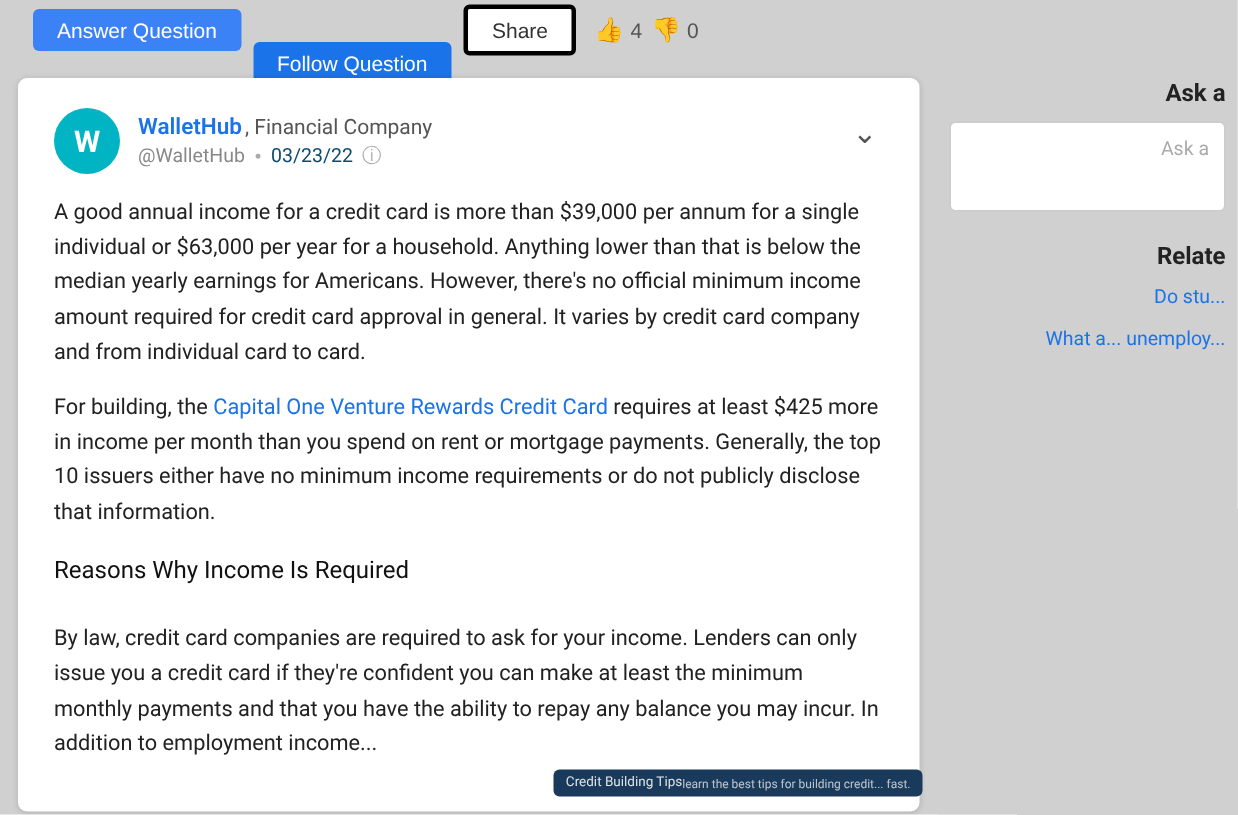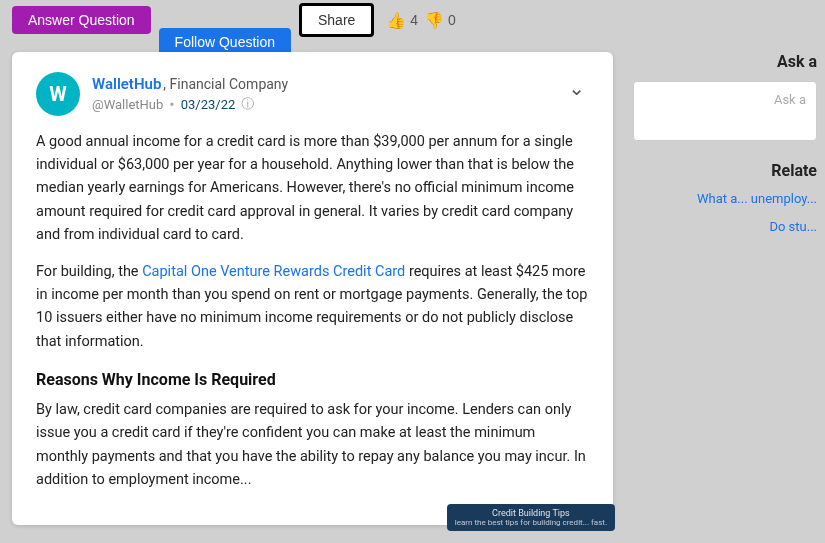--- a/index.html
+++ b/index.html
@@ -16,28 +16,29 @@
     .toolbar {
       display: flex;
       align-items: center;
       padding: 6px 12px;
       background: #d0d0d0;
       gap: 8px;
       height: 40px;
     }
 
     .btn-answer {
-      background: #a21caf;
+      background: #3b82f6;
       color: white;
       border: none;
       border-radius: 4px;
       padding: 6px 16px;
       font-size: 14px;
       font-weight: 500;
       cursor: pointer;
+      margin-left: 10px;
     }
 
     .btn-follow {
       background: #1a73e8;
       color: white;
       border: none;
       border-radius: 4px;
       padding: 6px 16px;
       font-size: 14px;
       font-weight: 500;
@@ -184,23 +185,23 @@
       margin-bottom: 14px;
     }
 
     .answer-body a {
       color: #1a73e8;
       text-decoration: none;
     }
 
     .section-heading {
       font-size: 16px;
-      font-weight: 700;
+      font-weight: 400;
       color: #111;
-      margin-bottom: 6px;
+      margin-bottom: 22px;
     }
 
     
     .right-sidebar {
       width: 200px;
       padding: 12px 8px;
       background: #d0d0d0;
       overflow: hidden;
       text-align: right;
     }
@@ -240,21 +241,20 @@
     .credit-badge {
       position: absolute;
       bottom: 12px;
       right: 210px;
       background: #1a3a5c;
       color: white;
       padding: 4px 8px;
       border-radius: 4px;
       font-size: 10px;
       display: flex;
-      flex-direction: column;
       align-items: center;
     }
 
     .credit-badge .badge-line1 {
       font-size: 9px;
       opacity: 0.85;
     }
     .credit-badge .badge-line2 {
       font-size: 8px;
       opacity: 0.7;
@@ -316,22 +316,22 @@
 
     </div>
   </div>
 
   <div class="right-sidebar">
     <div class="sidebar-section-title">Ask a</div>
     <div class="ask-box">Ask a</div>
 
     <div class="related-section">
       <div class="sidebar-section-title">Relate</div>
+      <a href="#" class="related-link">Do stu...</a>
       <a href="#" class="related-link">What a... unemploy...</a>
-      <a href="#" class="related-link">Do stu...</a>
     </div>
   </div>
 
 </div>
 
 <div class="credit-badge">
   <span class="badge-line1">Credit Building Tips</span>
   <span class="badge-line2">learn the best tips for building credit... fast.</span>
 </div>
 

